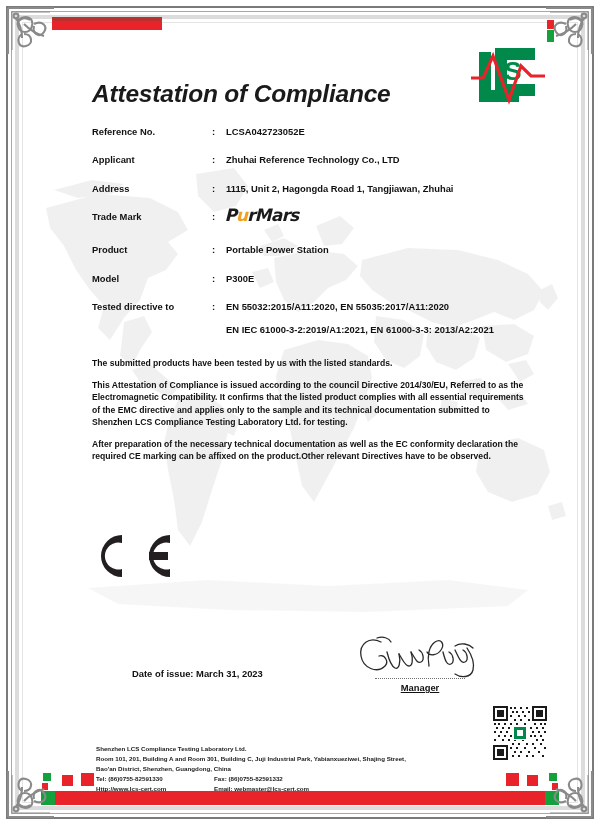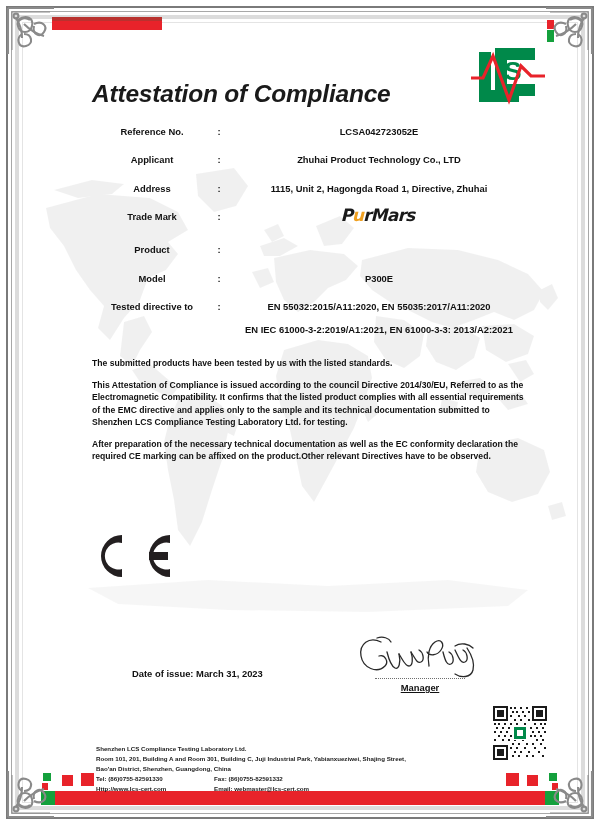--- a/index.html
+++ b/index.html
@@ -174,21 +174,20 @@
     width: 440px;
   }
   .field-row {
     display: flex;
     align-items: flex-start;
     margin-bottom: 16.5px;
     font-size: 9.4px;
     font-weight: bold;
     color: #111;
     line-height: 1.25;
-    text-align: center;
   }
   .field-label {
     width: 120px;
     flex: 0 0 120px;
   }
   .field-colon {
     width: 14px;
     flex: 0 0 14px;
   }
   .field-value {
@@ -460,40 +459,41 @@
 
       <div class="field-row">
         <div class="field-label">Reference No.</div>
         <div class="field-colon">:</div>
         <div class="field-value">LCSA042723052E</div>
       </div>
 
       <div class="field-row">
         <div class="field-label">Applicant</div>
         <div class="field-colon">:</div>
-        <div class="field-value">Zhuhai Product Technology Co., LTD</div>
+        <div class="field-value">Zhuhai Reference Technology Co., LTD</div>
       </div>
 
       <div class="field-row">
         <div class="field-label">Address</div>
         <div class="field-colon">:</div>
-        <div class="field-value">1115, Unit 2, Hagongda Road 1, Directive, Zhuhai</div>
+        <div class="field-value">1115, Unit 2, Hagongda Road 1, Tangjiawan, Zhuhai</div>
       </div>
 
       <div class="field-row">
         <div class="field-label">Trade Mark</div>
         <div class="field-colon">:</div>
         <div class="field-value">
           <span class="tm-logo"><span>P</span><span class="u">u</span><span>rMars</span></span>
         </div>
       </div>
 
       <div class="field-row">
         <div class="field-label">Product</div>
         <div class="field-colon">:</div>
+        <div class="field-value">Portable Power Station</div>
       </div>
 
       <div class="field-row">
         <div class="field-label">Model</div>
         <div class="field-colon">:</div>
         <div class="field-value">P300E</div>
       </div>
 
       <div class="field-row">
         <div class="field-label">Tested directive to</div>

